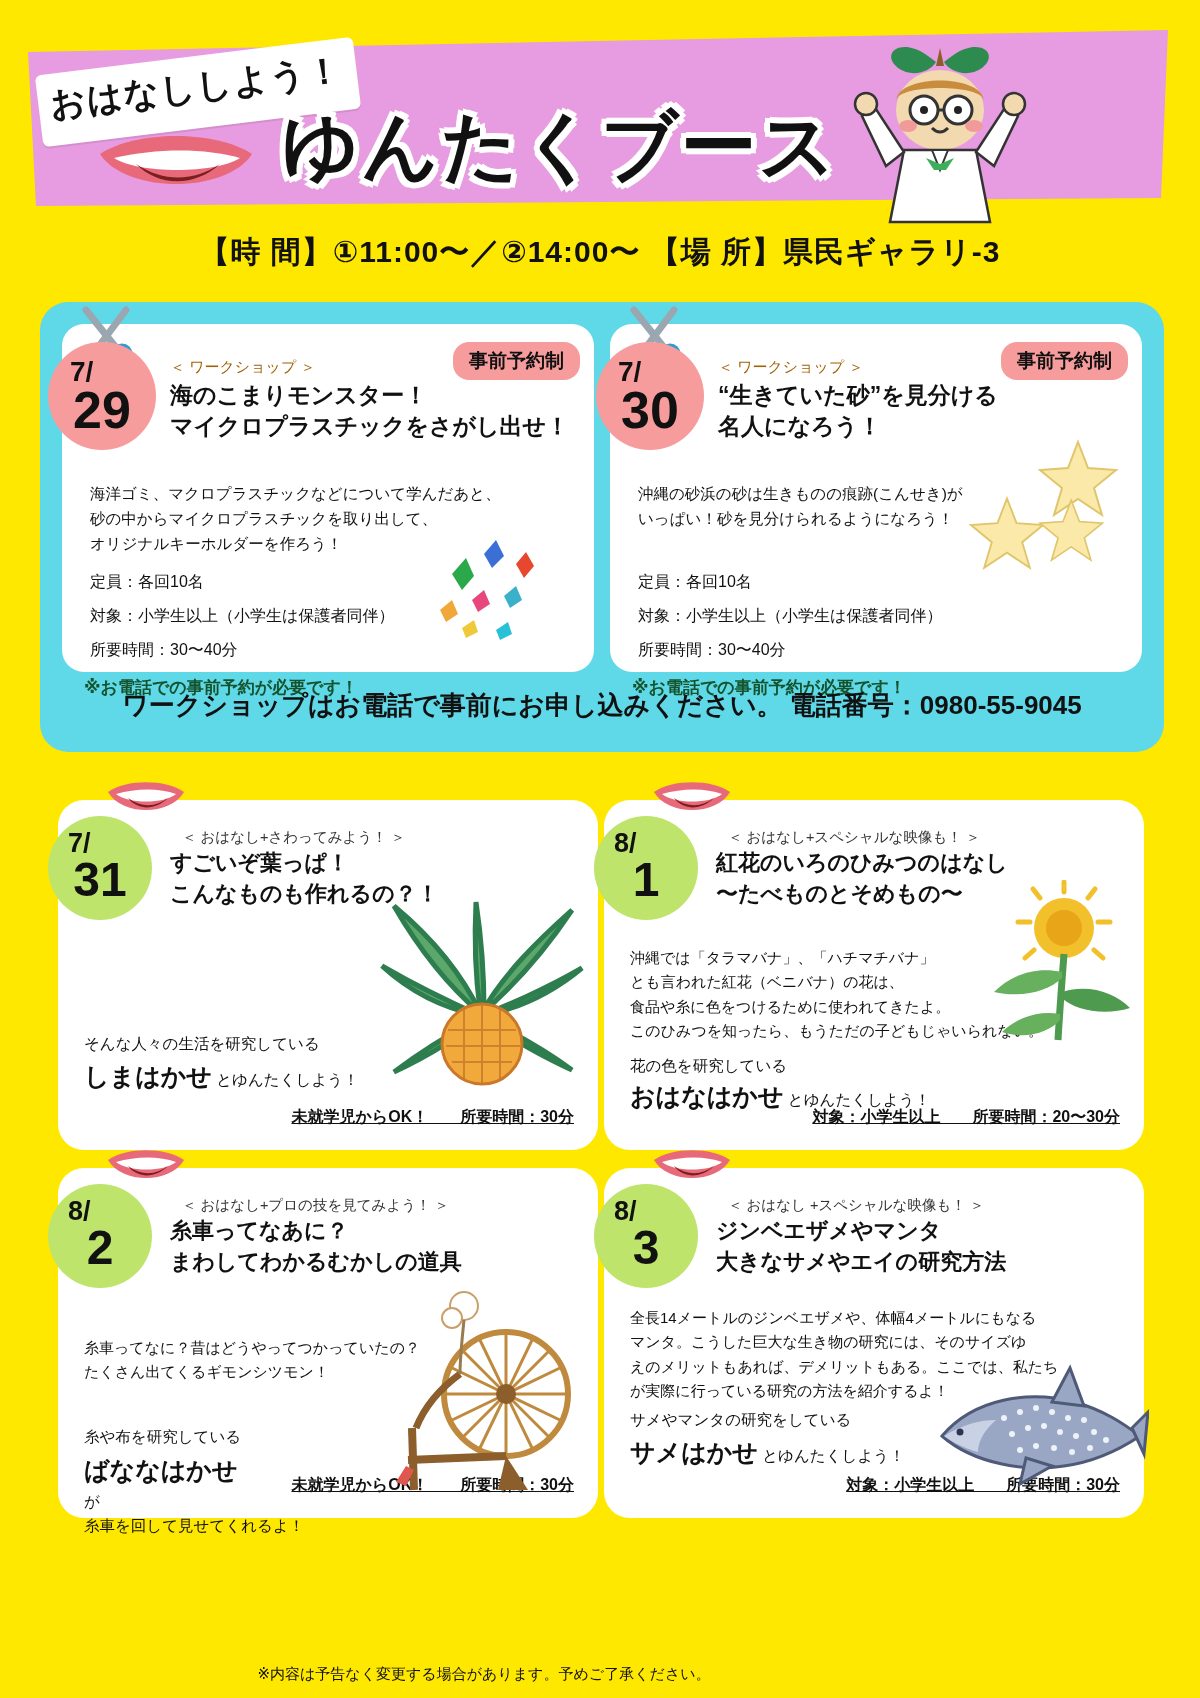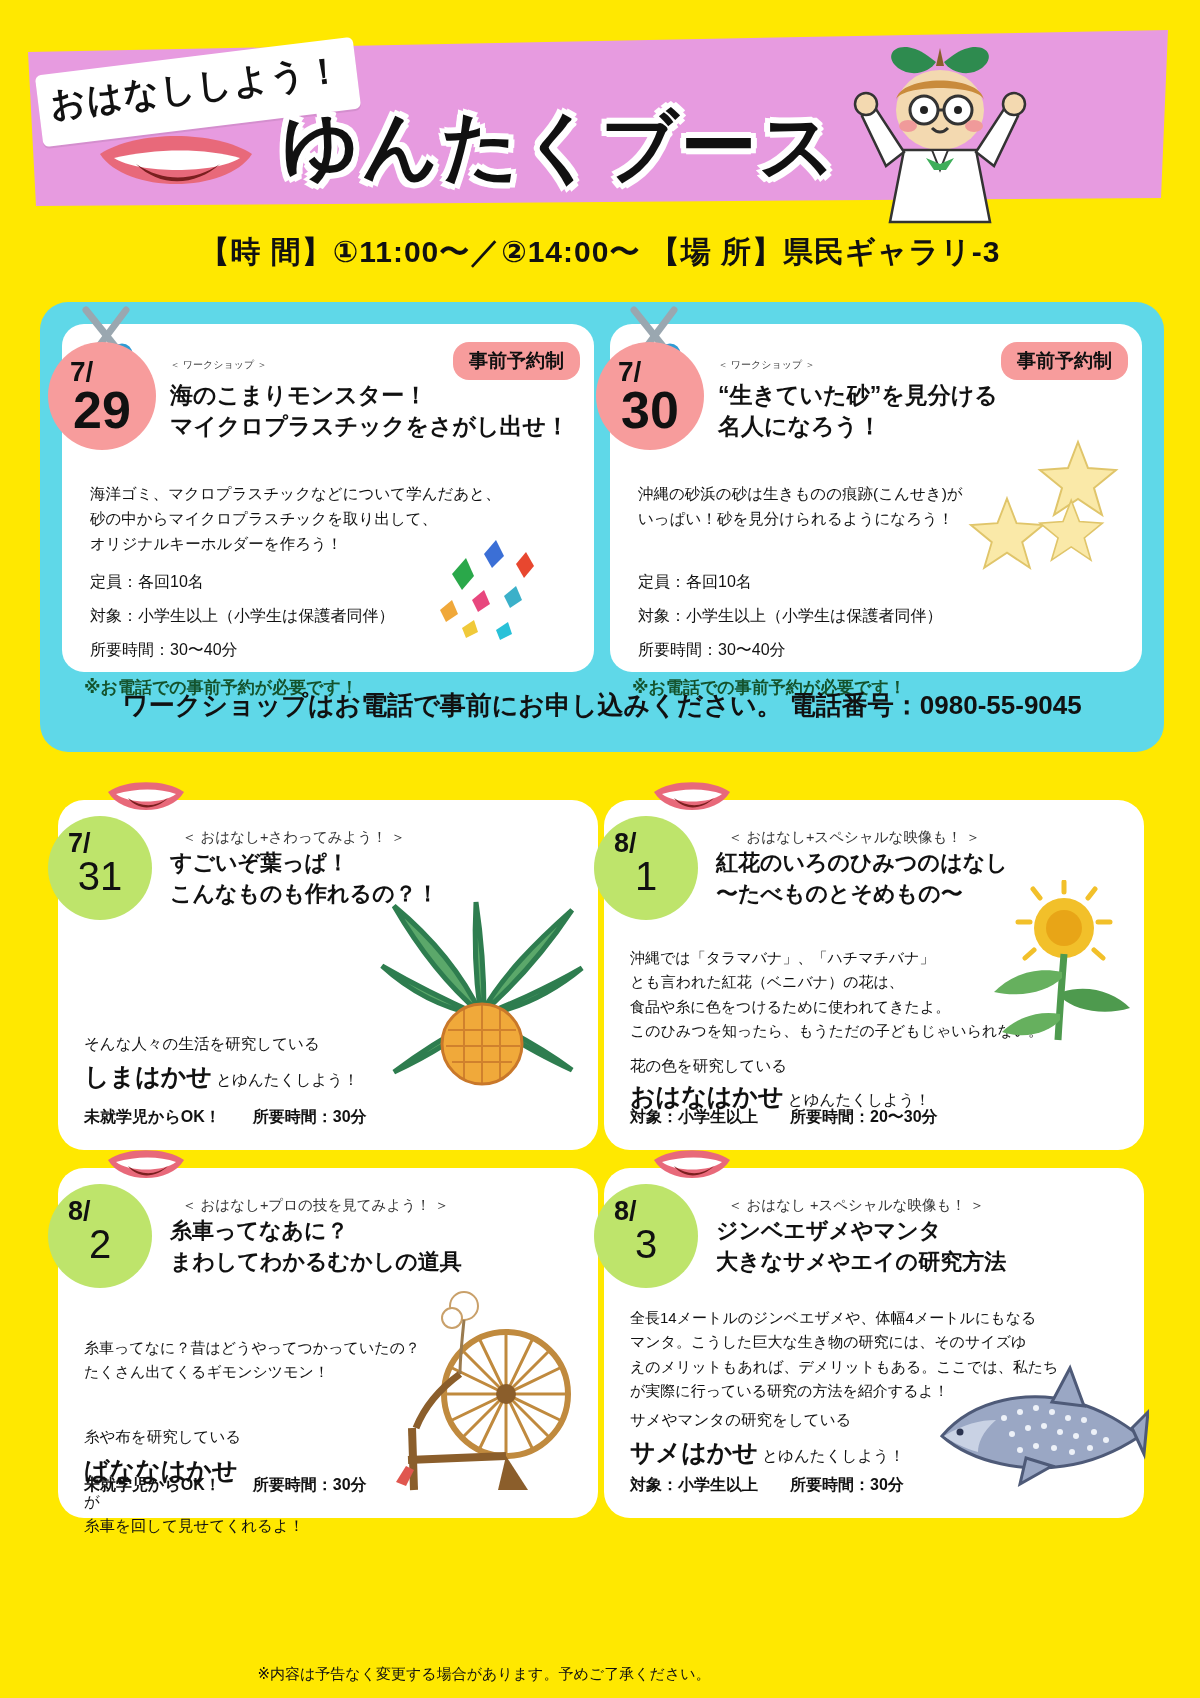--- a/index.html
+++ b/index.html
@@ -63,21 +63,21 @@
   .ws-card.right{left:570px;}
   .date-circle{
     position:absolute;left:-14px;top:18px;width:108px;height:108px;
     border-radius:50%;background:#F79C9C;
     color:#111;text-align:center;
   }
   .date-circle .m{font-size:28px;font-weight:bold;line-height:1;padding-top:16px;display:block;text-align:left;padding-left:22px;}
   .date-circle .d{font-size:52px;font-weight:bold;line-height:.95;display:block;}
   .scissors{position:absolute;left:14px;top:-18px;width:66px;height:58px;}
   .ws-kind{
-    position:absolute;left:108px;top:34px;font-size:10px;color:#404040;
+    position:absolute;left:108px;top:34px;font-size:15px;color:#a16207;
   }
   .badge{
     position:absolute;right:14px;top:18px;
     background:#F79C9C;border-radius:16px;padding:6px 16px;
     font-size:19px;font-weight:bold;color:#111;
   }
   .ws-title{
     position:absolute;left:108px;top:56px;width:400px;
     font-size:23px;font-weight:bold;color:#111;line-height:1.35;
   }
@@ -94,31 +94,31 @@
 
   
   .talk{
     position:absolute;width:540px;height:350px;background:#fff;border-radius:26px;
   }
   .talk-date{
     position:absolute;left:-10px;top:16px;width:104px;height:104px;border-radius:50%;
     background:#BEE46B;color:#111;text-align:center;
   }
   .talk-date .m{font-size:27px;font-weight:bold;display:block;text-align:left;padding-left:20px;padding-top:14px;line-height:1;}
-  .talk-date .d{font-size:40px;font-weight:normal;display:block;line-height:.95;}
+  .talk-date .d{font-size:48px;font-weight:bold;display:block;line-height:.95;}
   .talk-lips{position:absolute;left:48px;top:-22px;width:80px;height:42px;}
   .talk-kind{position:absolute;left:112px;top:28px;font-size:14.5px;color:#333;margin-left:12px;}
   .talk-title{
     position:absolute;left:112px;top:48px;width:400px;font-size:22px;font-weight:bold;
     color:#111;line-height:1.4;
   }
   .talk-body{position:absolute;left:26px;width:430px;font-size:15px;color:#111;line-height:1.62;}
   .talk-sub{position:absolute;left:26px;width:470px;font-size:15.5px;color:#111;line-height:1.6;}
   .talk-expert{font-size:25px;font-weight:bold;}
-  .talk-foot{position:absolute;left:26px;bottom:22px;width:490px;font-size:16px;font-weight:bold;color:#111;text-align:left;}
+  .talk-foot{position:absolute;left:26px;bottom:22px;width:490px;font-size:16px;font-weight:bold;color:#111;text-align:right;text-decoration:underline;}
 
   .footer-note{
     position:absolute;left:0;bottom:14px;width:968px;text-align:center;
     font-size:15px;color:#111;
   }
 </style>
 </head>
 <body>
 
 <div class="banner">

